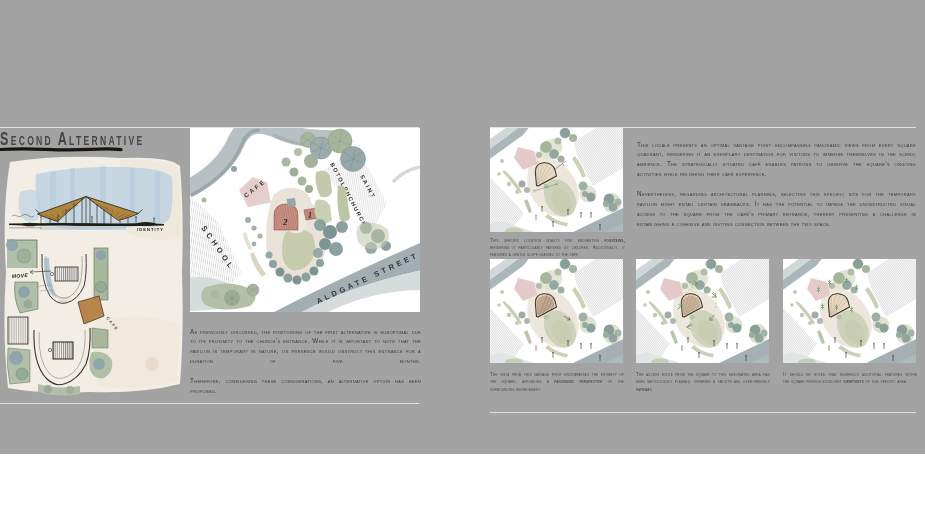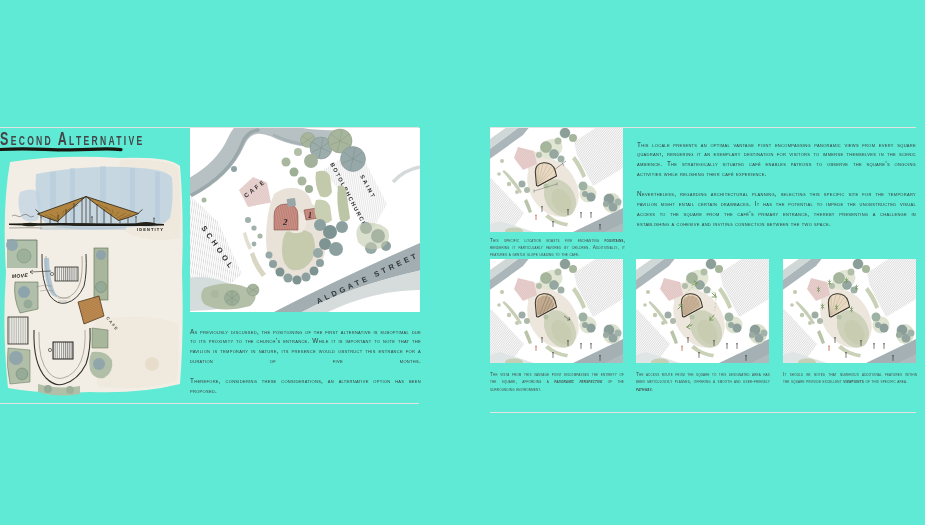--- a/index.html
+++ b/index.html
@@ -1,16 +1,16 @@
 <!DOCTYPE html>
 <html><head>
 <meta charset="utf-8">
 <style>
   html,body{margin:0;padding:0;background:#ffffff;}
-  #canvas{position:relative;width:925px;height:525px;background:#5eead4;overflow:hidden;
+  #canvas{position:relative;width:925px;height:454px;background:#a3a3a3;overflow:hidden;
     font-family:"Liberation Sans",sans-serif;}
   .abs{position:absolute;}
   .rule{position:absolute;height:1px;background:#e2e2e2;}
   .body-txt{font-variant:small-caps;color:#3a3a3c;letter-spacing:0.3px;}
   .jline{text-align:justify;text-align-last:justify;}
   .cap{font-variant:small-caps;color:#4a4a4c;font-size:4.8px;line-height:7.3px;letter-spacing:0.18px;}
 </style>
 </head>
 <body>
 <div id="canvas">

